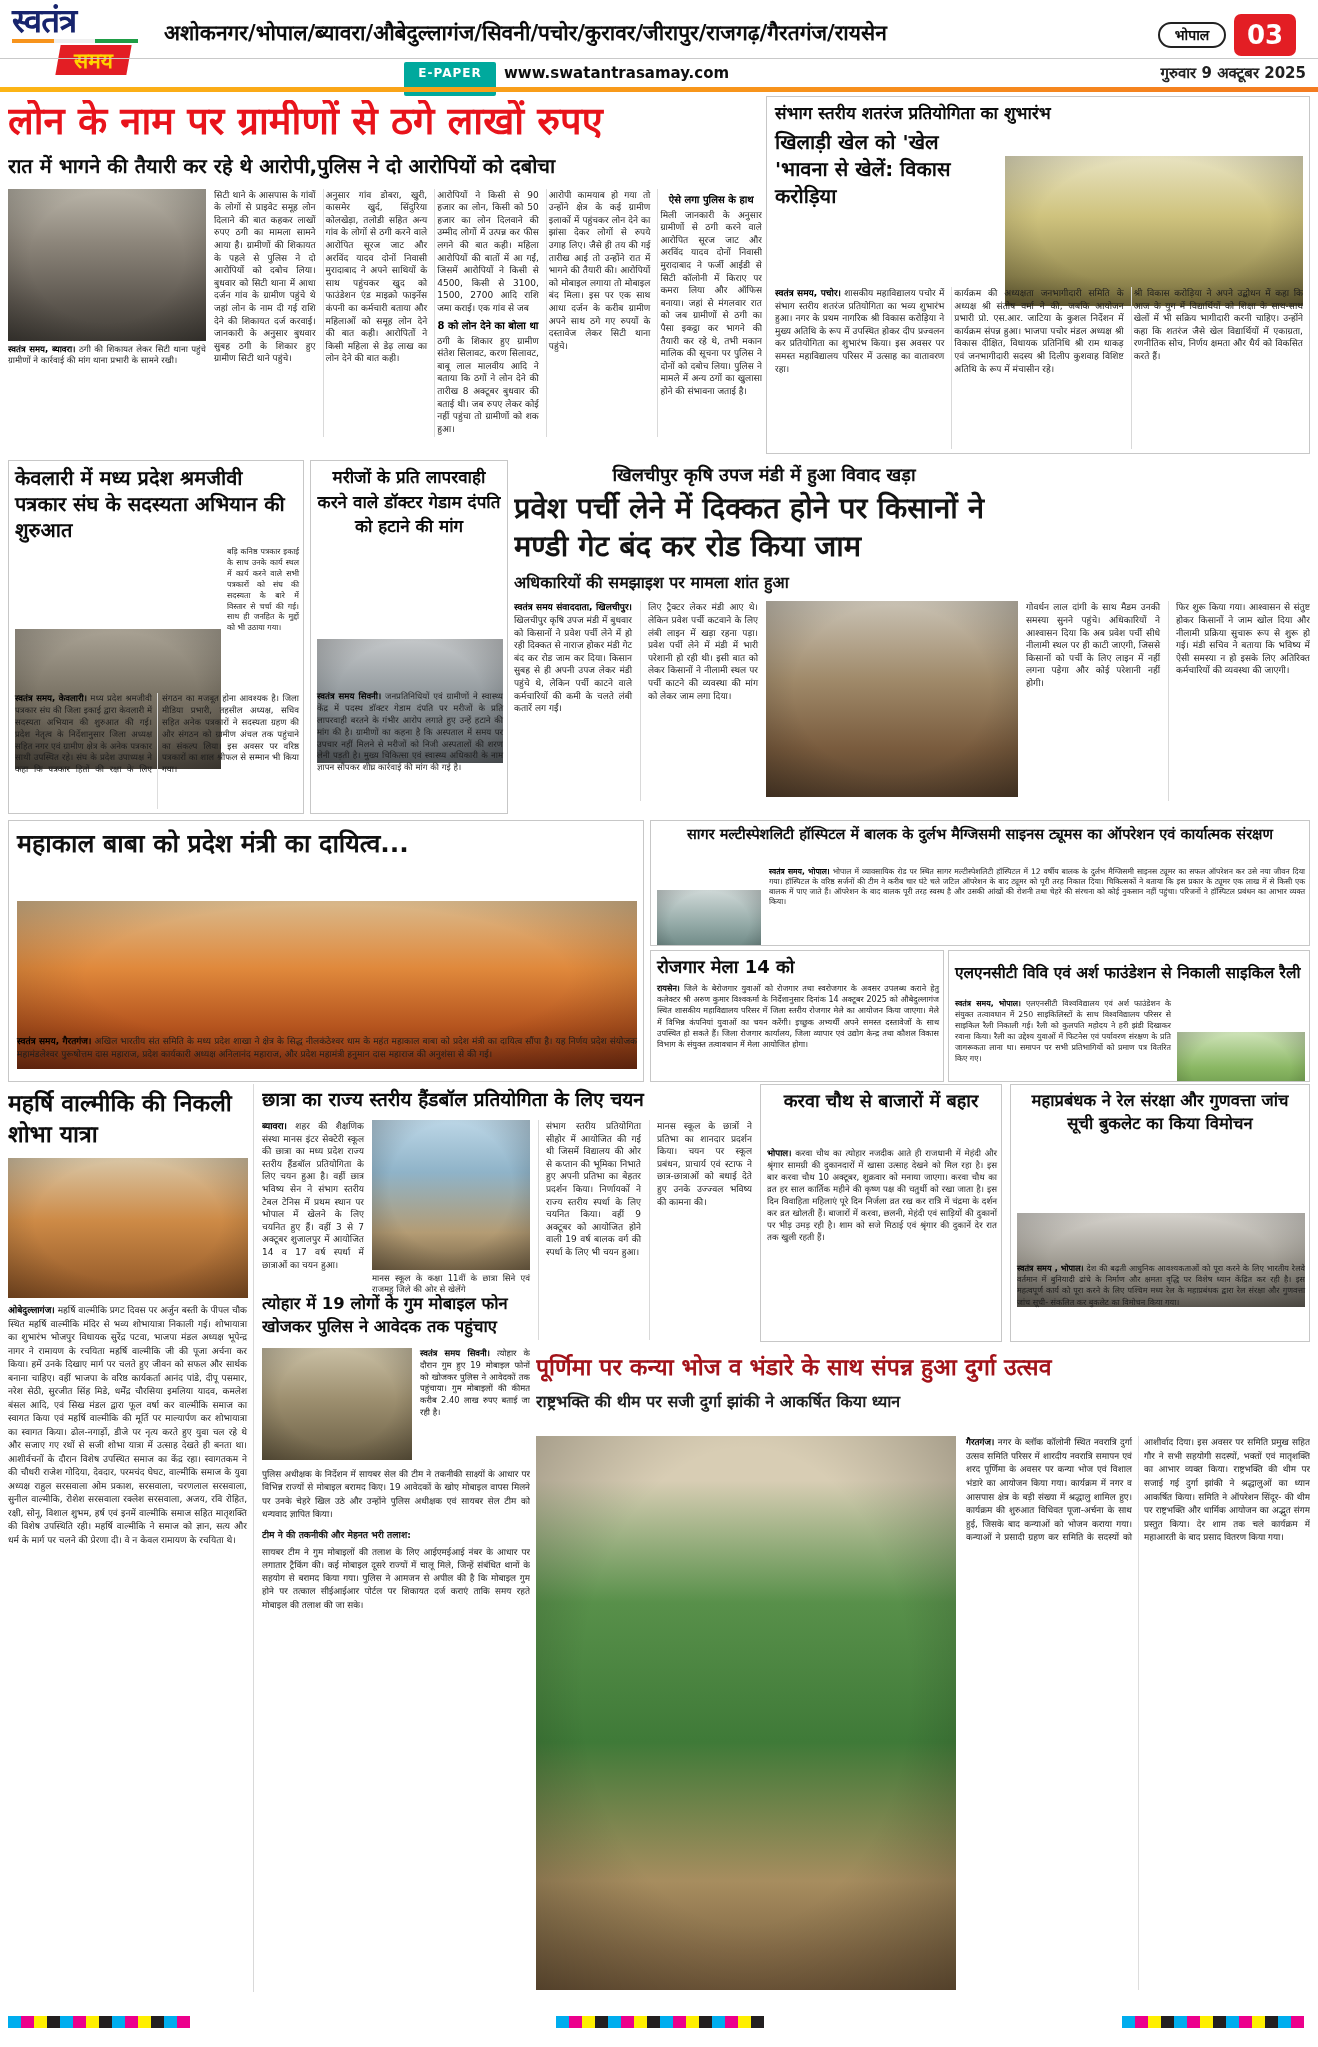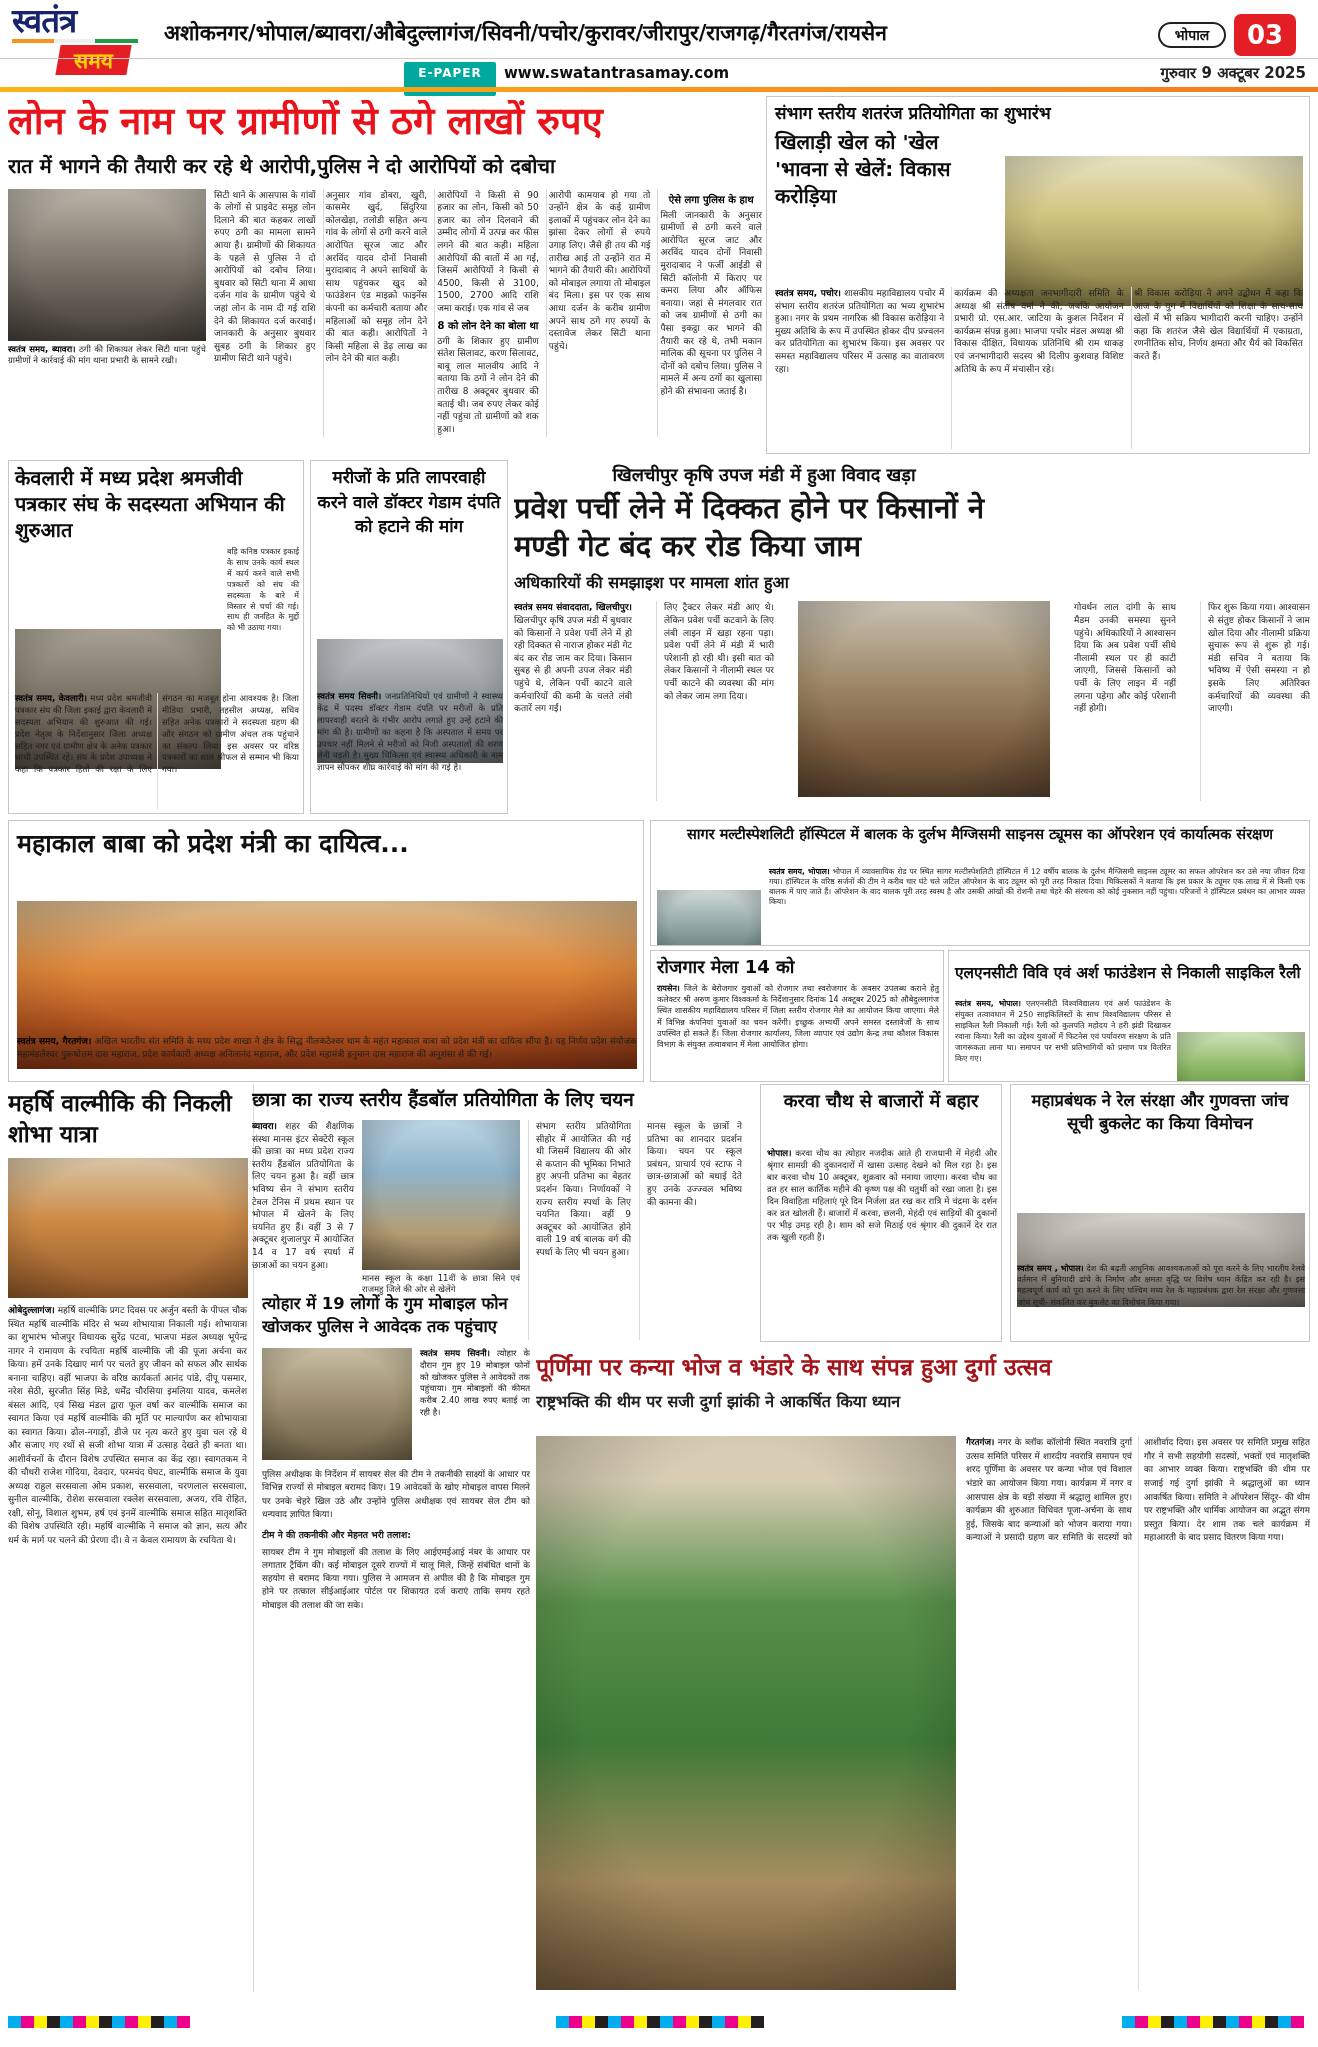--- a/index.html
+++ b/index.html
@@ -135,21 +135,21 @@
   <div class="abs box" style="left:310px;top:460px;width:198px;height:354px;overflow:hidden">
     <div class="h-doctor" style="margin:4px 6px 0">मरीजों के प्रति लापरवाही करने वाले डॉक्टर गेडाम दंपति को हटाने की मांग</div>
     <div class="abs photo ph-group ph-vignette" style="left:6px;top:100px;width:186px;height:124px"></div>
     <div class="abs bt" style="left:6px;top:230px;width:186px;height:118px;font-size:8.5px"><span class="byline">स्वतंत्र समय सिवनी।</span> <span>जनप्रतिनिधियों एवं ग्रामीणों ने स्वास्थ्य केंद्र में पदस्थ डॉक्टर गेडाम दंपति पर मरीजों के प्रति लापरवाही बरतने के गंभीर आरोप लगाते हुए उन्हें हटाने की मांग की है। ग्रामीणों का कहना है कि अस्पताल में समय पर उपचार नहीं मिलने से मरीजों को निजी अस्पतालों की शरण लेनी पड़ती है। मुख्य चिकित्सा एवं स्वास्थ्य अधिकारी के नाम ज्ञापन सौंपकर शीघ्र कार्रवाई की मांग की गई है।</span></div>
   </div>
 
   <div class="abs" style="left:514px;top:460px;width:796px;height:354px;overflow:hidden">
     <div class="h-mandi-kicker" style="width:500px;margin-top:2px">खिलचीपुर कृषि उपज मंडी में हुआ विवाद खड़ा</div>
     <div class="h-mandi" style="width:500px;margin-top:4px">प्रवेश पर्ची लेने में दिक्कत होने पर किसानों ने मण्डी गेट बंद कर रोड किया जाम</div>
     <div class="h-mandi-sub" style="width:500px;margin-top:6px">अधिकारियों की समझाइश पर मामला शांत हुआ</div>
-    <div style="display:flex;gap:24px;margin-top:8px;height:200px;overflow:hidden">
+    <div style="display:flex;gap:8px;margin-top:8px;height:200px;overflow:hidden">
       <div class="bt" style="width:118px;flex:none"><span class="byline">स्वतंत्र समय संवाददाता, खिलचीपुर।</span> <span>खिलचीपुर कृषि उपज मंडी में बुधवार को किसानों ने प्रवेश पर्ची लेने में हो रही दिक्कत से नाराज होकर मंडी गेट बंद कर रोड जाम कर दिया। किसान सुबह से ही अपनी उपज लेकर मंडी पहुंचे थे, लेकिन पर्ची काटने वाले कर्मचारियों की कमी के चलते लंबी कतारें लग गईं।</span></div>
       <div class="bt" style="width:118px;flex:none;border-left:1px solid #d9d9d9;padding-left:7px">लिए ट्रैक्टर लेकर मंडी आए थे। लेकिन प्रवेश पर्ची कटवाने के लिए लंबी लाइन में खड़ा रहना पड़ा। प्रवेश पर्ची लेने में मंडी में भारी परेशानी हो रही थी। इसी बात को लेकर किसानों ने नीलामी स्थल पर पर्ची काटने की व्यवस्था की मांग को लेकर जाम लगा दिया।</div>
       <div class="photo ph-mandi ph-vignette" style="width:252px;height:196px;flex:none"></div>
       <div class="bt" style="flex:1">गोवर्धन लाल दांगी के साथ मैडम उनकी समस्या सुनने पहुंचे। अधिकारियों ने आश्वासन दिया कि अब प्रवेश पर्ची सीधे नीलामी स्थल पर ही काटी जाएगी, जिससे किसानों को पर्ची के लिए लाइन में नहीं लगना पड़ेगा और कोई परेशानी नहीं होगी।</div>
       <div class="bt" style="flex:1;border-left:1px solid #d9d9d9;padding-left:7px">फिर शुरू किया गया। आश्वासन से संतुष्ट होकर किसानों ने जाम खोल दिया और नीलामी प्रक्रिया सुचारू रूप से शुरू हो गई। मंडी सचिव ने बताया कि भविष्य में ऐसी समस्या न हो इसके लिए अतिरिक्त कर्मचारियों की व्यवस्था की जाएगी।</div>
     </div>
   </div>
 
   <div class="abs box" style="left:8px;top:820px;width:636px;height:262px;overflow:hidden">
     <div class="h-mahakal" style="margin:4px 8px 0">महाकाल बाबा को प्रदेश मंत्री का दायित्व...</div>
@@ -173,21 +173,21 @@
     <div class="abs bt" style="left:6px;top:48px;width:216px;height:80px;font-size:7.8px"><span class="byline">स्वतंत्र समय, भोपाल।</span> <span>एलएनसीटी विश्वविद्यालय एवं अर्श फाउंडेशन के संयुक्त तत्वावधान में 250 साइकिलिस्टों के साथ विश्वविद्यालय परिसर से साइकिल रैली निकाली गई। रैली को कुलपति महोदय ने हरी झंडी दिखाकर रवाना किया। रैली का उद्देश्य युवाओं में फिटनेस एवं पर्यावरण संरक्षण के प्रति जागरूकता लाना था। समापन पर सभी प्रतिभागियों को प्रमाण पत्र वितरित किए गए।</span></div>
     <div class="abs photo ph-green ph-vignette" style="left:228px;top:48px;width:128px;height:80px"></div>
   </div>
 
   <div class="abs" style="left:8px;top:1084px;width:246px;height:908px;overflow:hidden;border-right:1px solid #d9d9d9;padding-right:6px">
     <div class="h-valmiki" style="margin-top:4px">महर्षि वाल्मीकि की निकली शोभा यात्रा</div>
     <div class="photo ph-procession ph-vignette" style="width:240px;height:140px;margin-top:8px"></div>
     <div class="bt" style="margin-top:6px;font-size:9px;line-height:1.5"><span class="byline">ओबेदुल्लागंज।</span> <span>महर्षि वाल्मीकि प्रगट दिवस पर अर्जुन बस्ती के पीपल चौक स्थित महर्षि वाल्मीकि मंदिर से भव्य शोभायात्रा निकाली गई। शोभायात्रा का शुभारंभ भोजपुर विधायक सुरेंद्र पटवा, भाजपा मंडल अध्यक्ष भूपेन्द्र नागर ने रामायण के रचयिता महर्षि वाल्मीकि जी की पूजा अर्चना कर किया। हमें उनके दिखाए मार्ग पर चलते हुए जीवन को सफल और सार्थक बनाना चाहिए। वहीं भाजपा के वरिष्ठ कार्यकर्ता आनंद पांडे, दीपू पसमार, नरेश सेठी, सुरजीत सिंह मिडे, धर्मेंद्र चौरसिया इमलिया यादव, कमलेश बंसल आदि, एवं सिख मंडल द्वारा फूल वर्षा कर वाल्मीकि समाज का स्वागत किया एवं महर्षि वाल्मीकि की मूर्ति पर माल्यार्पण कर शोभायात्रा का स्वागत किया। ढोल-नगाड़ों, डीजे पर नृत्य करते हुए युवा चल रहे थे और सजाए गए रथों से सजी शोभा यात्रा में उत्साह देखते ही बनता था। आशीर्वचनों के दौरान विशेष उपस्थित समाज का केंद्र रहा। स्वागतकम ने की चौधरी राजेश गोदिया, देवदार, परमचंद घेघट, वाल्मीकि समाज के युवा अध्यक्ष राहुल सरसवाला ओम प्रकाश, सरसवाला, चरणलाल सरसवाला, सुनील वाल्मीकि, रोशेश सरसवाला रक्लेश सरसवाला, अजय, रवि रोहित, रक्षी, सोनू, विशाल शुभम, हर्ष एवं इनमें वाल्मीकि समाज सहित मातृशक्ति की विशेष उपस्थिति रही। महर्षि वाल्मीकि ने समाज को ज्ञान, सत्य और धर्म के मार्ग पर चलने की प्रेरणा दी। वे न केवल रामायण के रचयिता थे।</span></div>
   </div>
 
-  <div class="abs" style="left:252px;top:1084px;width:490px;height:258px;overflow:hidden">
+  <div class="abs" style="left:262px;top:1084px;width:490px;height:258px;overflow:hidden">
     <div class="h-handball" style="margin-top:2px">छात्रा का राज्य स्तरीय हैंडबॉल प्रतियोगिता के लिए चयन</div>
     <div style="display:flex;gap:8px;margin-top:8px;height:220px;overflow:hidden">
       <div class="bt" style="width:102px;flex:none"><span class="byline">ब्यावरा।</span> <span>शहर की शैक्षणिक संस्था मानस इंटर सेक्टेरी स्कूल की छात्रा का मध्य प्रदेश राज्य स्तरीय हैंडबॉल प्रतियोगिता के लिए चयन हुआ है। वहीं छात्र भविष्य सेन ने संभाग स्तरीय टेबल टेनिस में प्रथम स्थान पर भोपाल में खेलने के लिए चयनित हुए हैं। वहीं 3 से 7 अक्टूबर शुजालपुर में आयोजित 14 व 17 वर्ष स्पर्धा में छात्राओं का चयन हुआ।</span></div>
       <div style="width:158px;flex:none">
         <div class="photo ph-school ph-vignette" style="width:158px;height:150px"></div>
         <div class="cap" style="margin-top:3px">मानस स्कूल के कक्षा 11वीं के छात्रा सिने एवं राजमहु जिले की ओर से खेलेंगे</div>
       </div>
       <div class="bt" style="flex:1;border-left:1px solid #d9d9d9;padding-left:7px">संभाग स्तरीय प्रतियोगिता सीहोर में आयोजित की गई थी जिसमें विद्यालय की ओर से कप्तान की भूमिका निभाते हुए अपनी प्रतिभा का बेहतर प्रदर्शन किया। निर्णायकों ने राज्य स्तरीय स्पर्धा के लिए चयनित किया। वहीं 9 अक्टूबर को आयोजित होने वाली 19 वर्ष बालक वर्ग की स्पर्धा के लिए भी चयन हुआ।</div>
       <div class="bt" style="flex:1;border-left:1px solid #d9d9d9;padding-left:7px">मानस स्कूल के छात्रों ने प्रतिभा का शानदार प्रदर्शन किया। चयन पर स्कूल प्रबंधन, प्राचार्य एवं स्टाफ ने छात्र-छात्राओं को बधाई देते हुए उनके उज्ज्वल भविष्य की कामना की।</div>
     </div>

